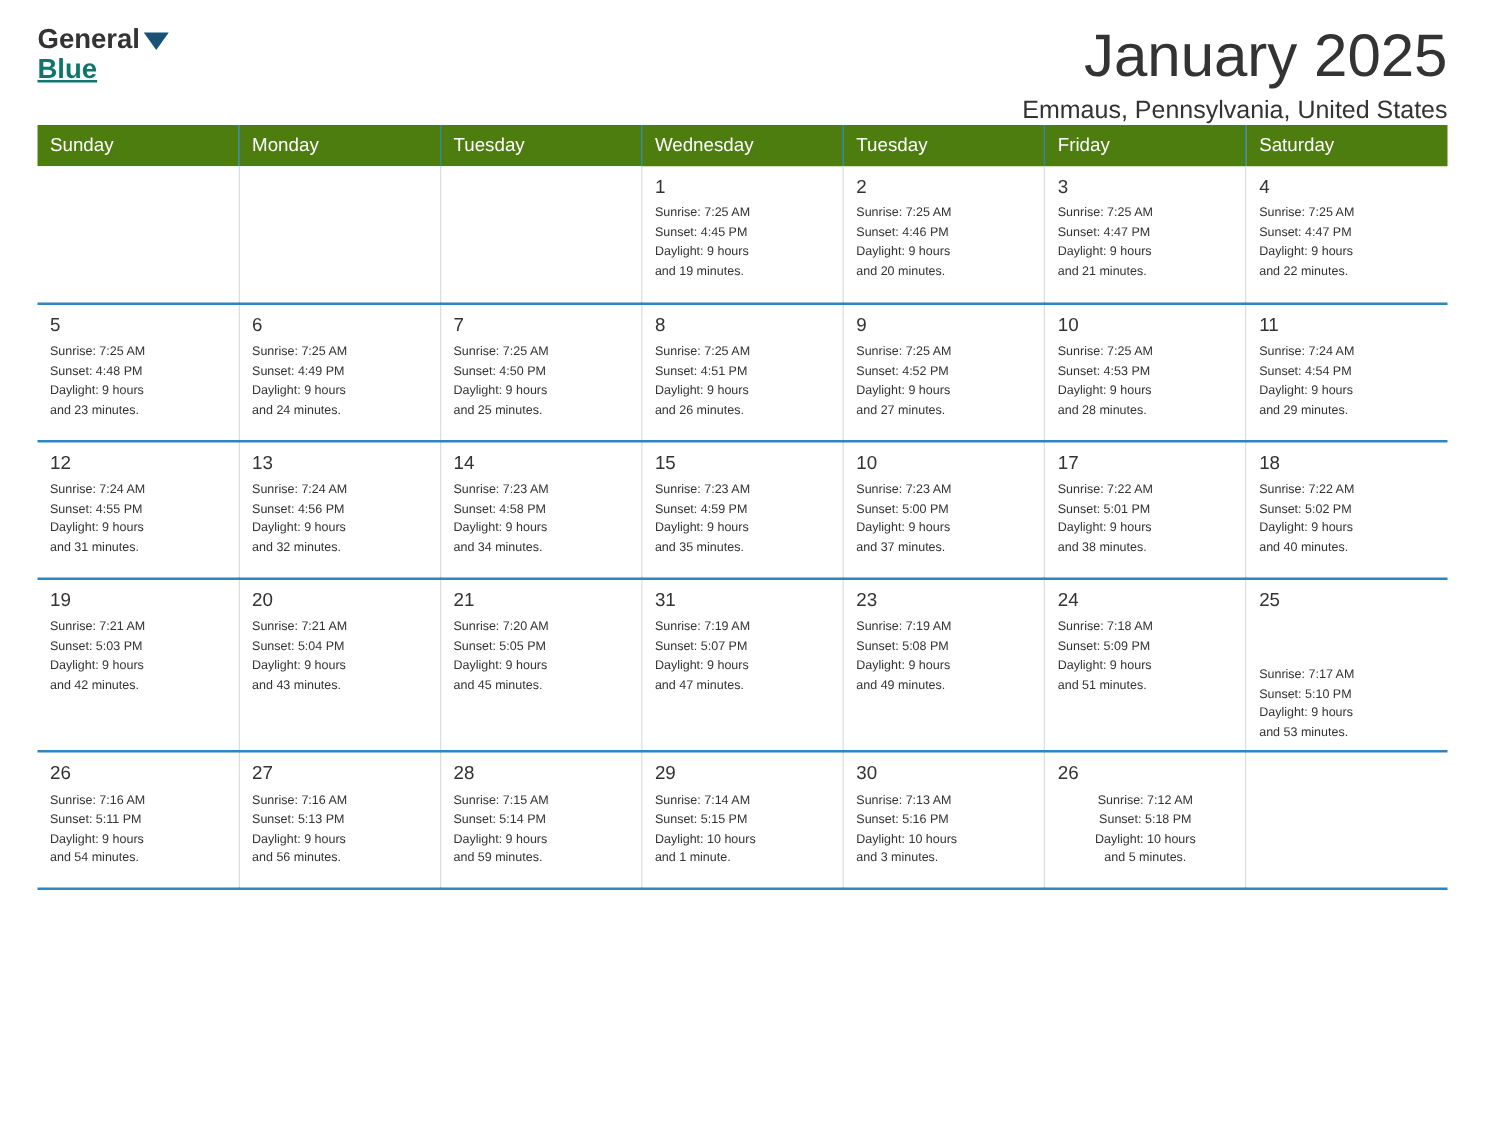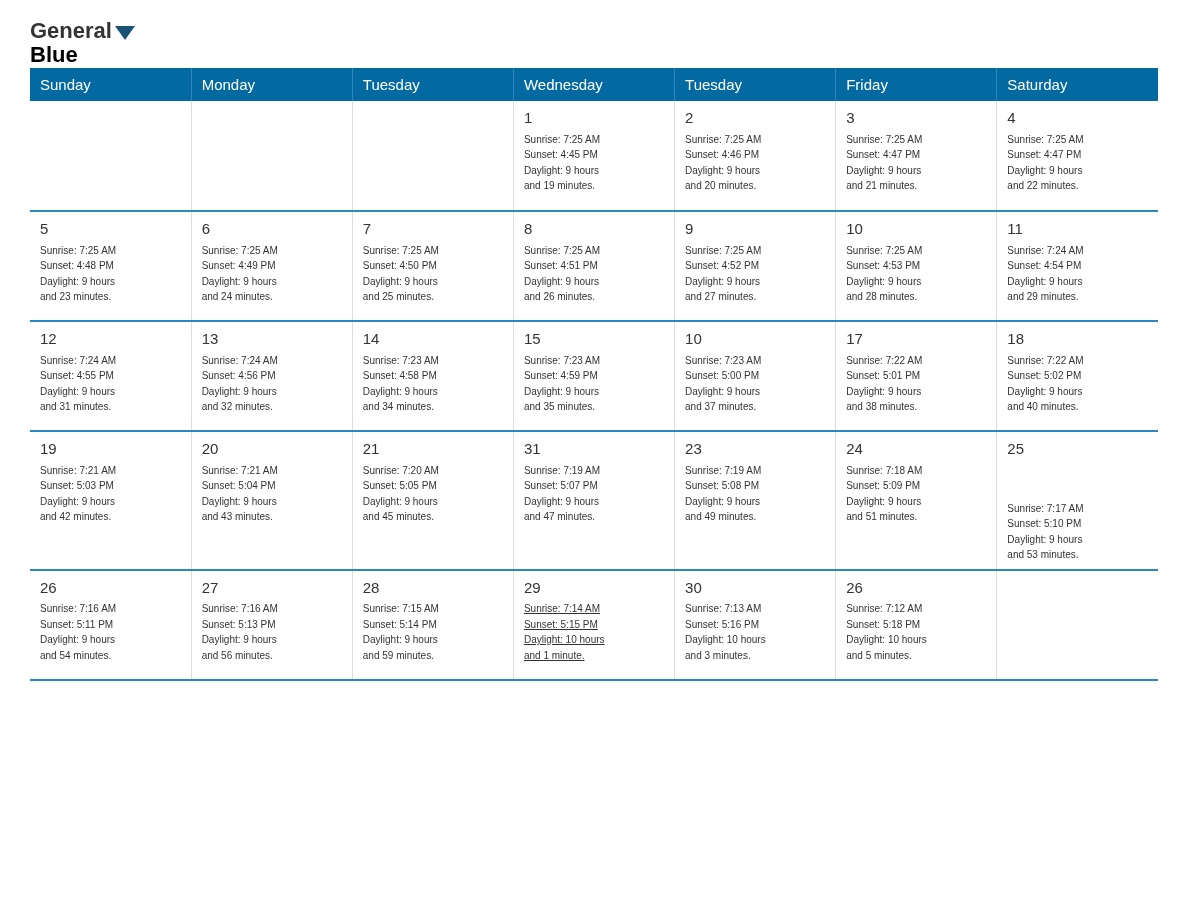--- a/index.html
+++ b/index.html
@@ -36,23 +36,24 @@
       display: inline-block;
       width: 0;
       height: 0;
       border-left: 10px solid transparent;
       border-right: 10px solid transparent;
       border-top: 14px solid #1a5276;
       margin-left: 3px;
       margin-top: 3px;
     }
     .logo-blue {
-      color: #000000;
+      color: #0f766e;
       font-size: 22px;
       font-weight: bold;
+      text-decoration: underline;
     }
     .title-area {
       text-align: right;
     }
     .page-title {
       font-size: 48px;
       font-weight: normal;
       color: #333;
       line-height: 1.1;
     }
@@ -60,21 +61,21 @@
       font-size: 20px;
       color: #333;
       margin-top: 4px;
     }
     table {
       width: 100%;
       border-collapse: collapse;
       table-layout: fixed;
     }
     thead tr {
-      background-color: #0369a1;
+      background-color: #4d7c0f;
     }
     thead th {
       color: #fff;
       font-size: 15px;
       font-weight: normal;
       padding: 8px 10px;
       text-align: left;
       border-right: 1px solid #2e86c1;
     }
     thead th:last-child {
@@ -113,20 +114,24 @@
 </head>
 <body>
 
 <div class="header-area">
   <div class="logo-area">
     <div class="logo-text">
       <span class="logo-general">General</span>
       <span class="logo-arrow"></span>
     </div>
     <span class="logo-blue">Blue</span>
+  </div>
+  <div class="title-area">
+    <div class="page-title">January 2025</div>
+    <div class="subtitle">Emmaus, Pennsylvania, United States</div>
   </div>
 </div>
 
 <table>
   <thead>
     <tr>
     <th>Sunday</th>
         <th>Monday</th>
         <th>Tuesday</th>
         <th>Wednesday</th>
@@ -339,35 +344,35 @@
         </td>
         <td>
           <span class="day-num">28</span>
           <div class="day-info" style="white-space: pre-line;">Sunrise: 7:15 AM
 Sunset: 5:14 PM
 Daylight: 9 hours
 and 59 minutes.</div>
         </td>
         <td>
           <span class="day-num">29</span>
-          <div class="day-info" style="white-space: pre-line; text-decoration: underline;">Sunrise: 7:14 AM
+          <div class="day-info" style="white-space: pre-line;">Sunrise: 7:14 AM
 Sunset: 5:15 PM
 Daylight: 10 hours
 and 1 minute.</div>
         </td>
         <td>
           <span class="day-num">30</span>
           <div class="day-info" style="white-space: pre-line;">Sunrise: 7:13 AM
 Sunset: 5:16 PM
 Daylight: 10 hours
 and 3 minutes.</div>
         </td>
         <td>
           <span class="day-num">26</span>
-          <div class="day-info" style="white-space: pre-line;">Sunrise: 7:12 AM
+          <div class="day-info" style="white-space: pre-line; text-align: center;">Sunrise: 7:12 AM
 Sunset: 5:18 PM
 Daylight: 10 hours
 and 5 minutes.</div>
         </td>
         <td class="empty-cell"></td>
       </tr>
     </tbody>
 </table>
 
 </body></html>

